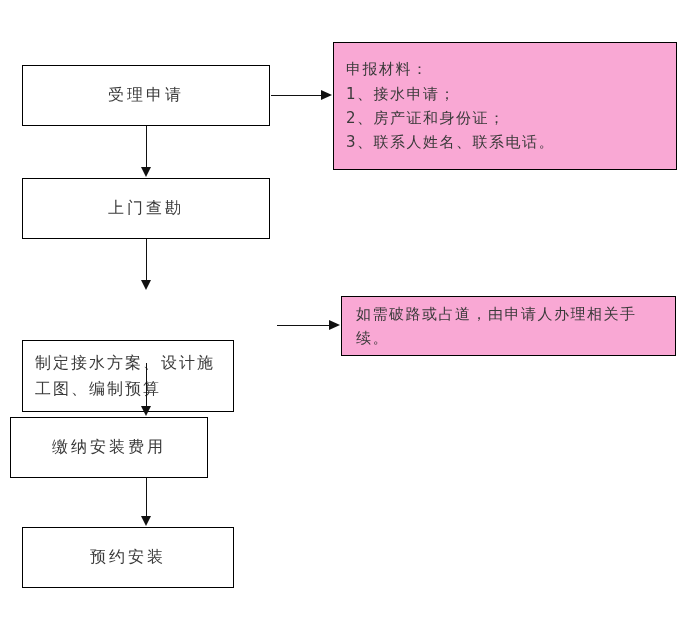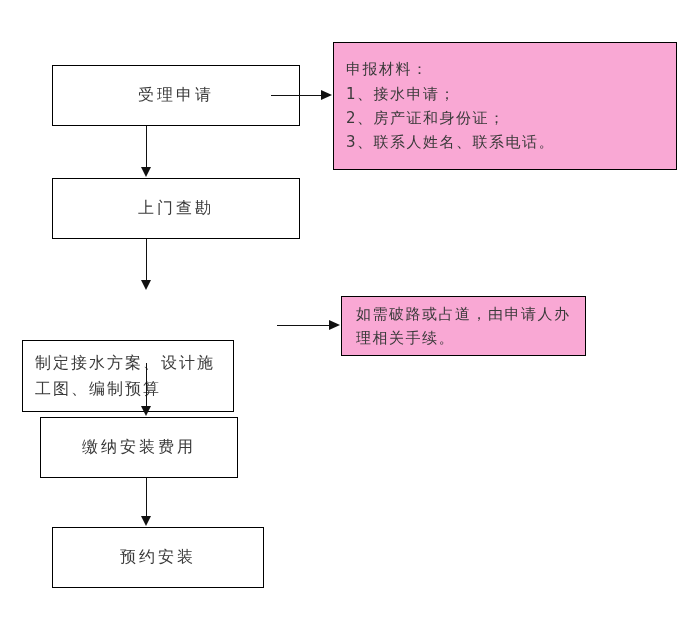--- a/index.html
+++ b/index.html
@@ -25,21 +25,20 @@
     color: #3a3a3a;
     display: flex;
     align-items: center;
     font-size: 16px;
     letter-spacing: 3px;
     line-height: 1.65;
     white-space: pre-line;
   }
   .node.centered {
     justify-content: center;
-    margin-left: 30px;
   }
   .node.lefted {
     justify-content: flex-start;
     text-align: left;
     padding: 0 10px 0 12px;
     letter-spacing: 2px;
   }
 
   
   .note {
@@ -98,21 +97,21 @@
 
   <div class="node centered" style="left:10px; top:417px; width:198px; height:61px;">缴纳安装费用</div>
 
   <div class="node centered" style="left:22px; top:527px; width:212px; height:61px;">预约安装</div>
 
   <div class="note note-list" style="left:333px; top:42px; width:344px; height:128px;">申报材料：
 1、接水申请；
 2、房产证和身份证；
 3、联系人姓名、联系电话。</div>
 
-  <div class="note" style="left:341px; top:296px; width:245px; height:60px;">如需破路或占道，由申请人办理相关手续。</div>
+  <div class="note" style="left:341px; top:296px; width:335px; height:60px;">如需破路或占道，由申请人办理相关手续。</div>
 
   <div class="conn-h" style="left:271px; top:95px; width:51px;"></div>
   <div class="arrow-right" style="left:321px; top:90px;"></div>
 
   <div class="conn-v" style="left:146px; top:126px; height:42px;"></div>
   <div class="arrow-down" style="left:141px; top:167px;"></div>
 
   <div class="conn-v" style="left:146px; top:239px; height:42px;"></div>
   <div class="arrow-down" style="left:141px; top:280px;"></div>
 

